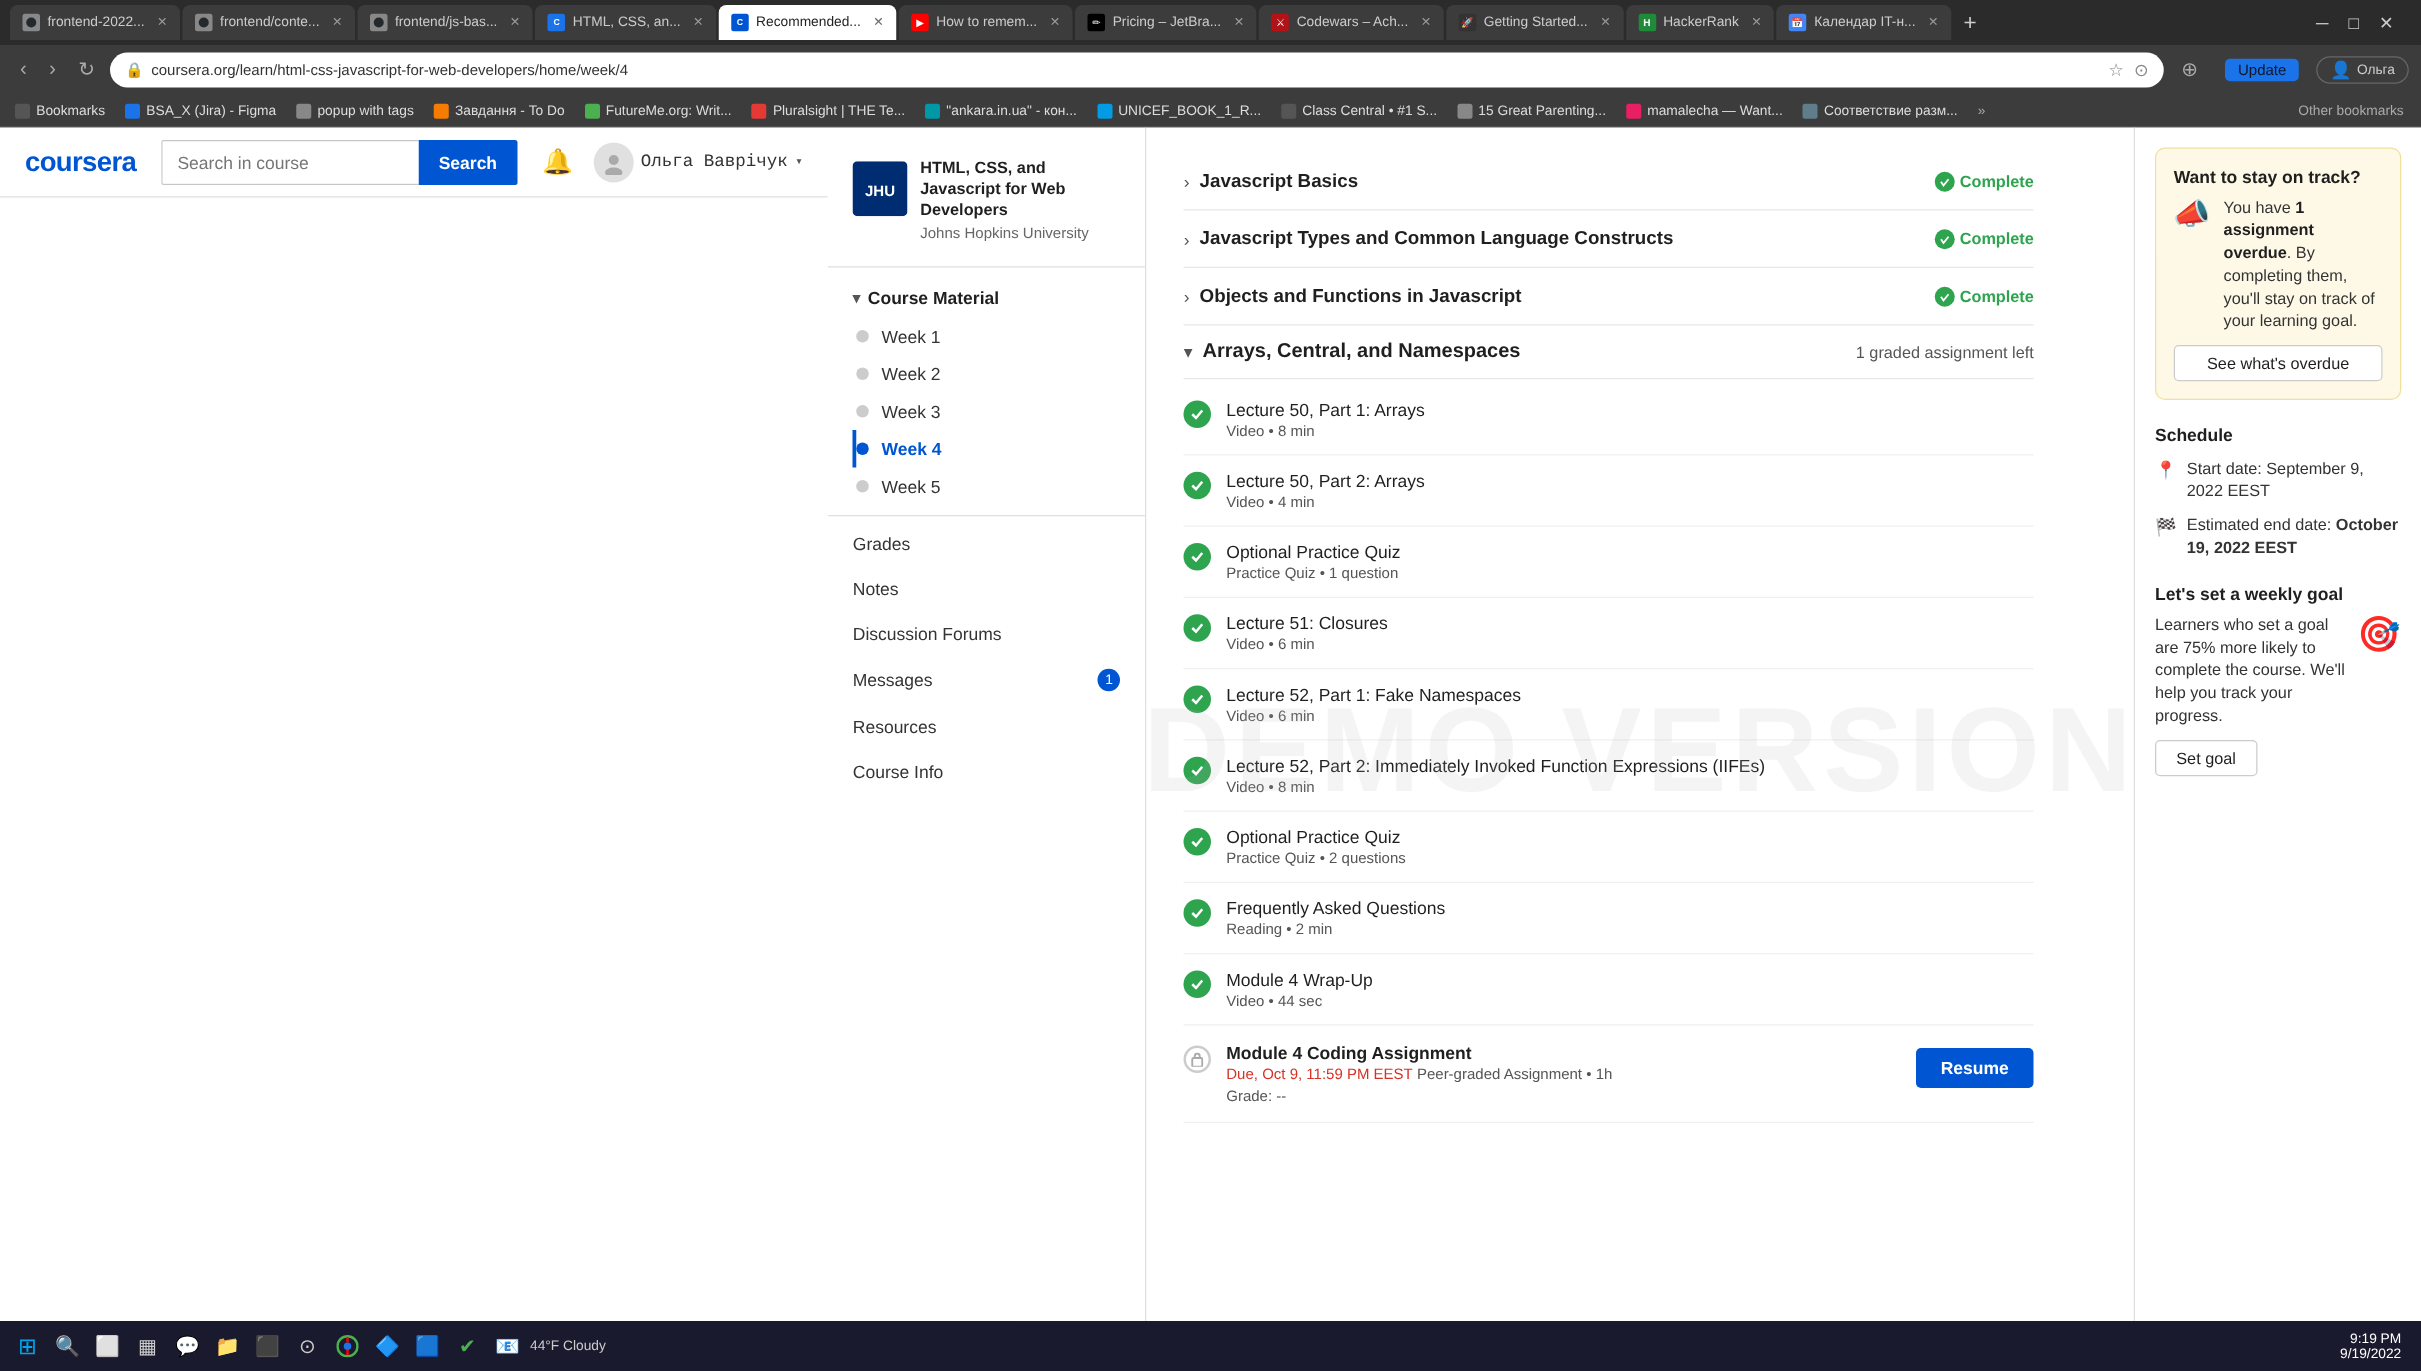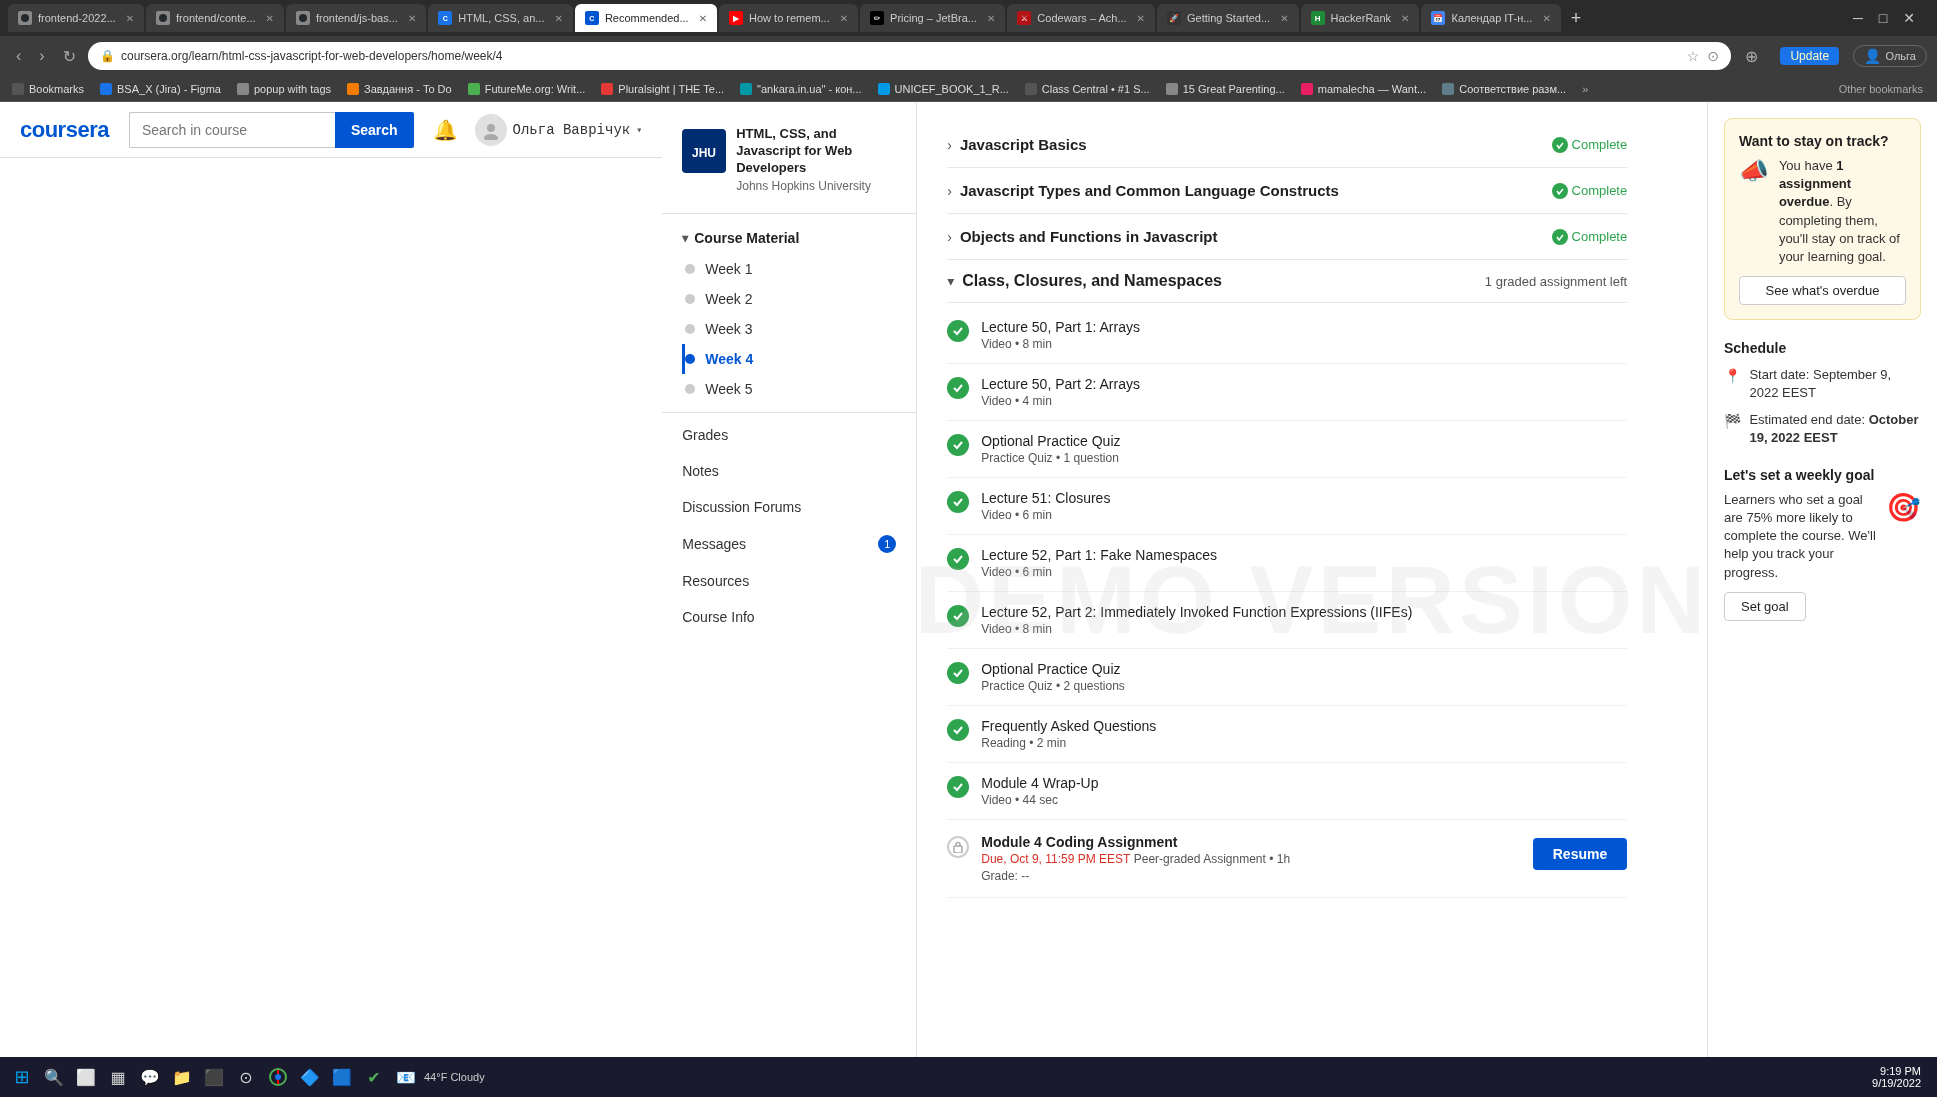--- a/index.html
+++ b/index.html
@@ -13,21 +13,21 @@
     .tab-favicon { width: 14px; height: 14px; background: #888; border-radius: 2px; flex-shrink: 0; display: inline-flex; align-items: center; justify-content: center; font-size: 8px; }
     .tab-close { margin-left: 4px; color: #999; font-size: 10px; cursor: pointer; }
     .new-tab-btn { color: #ccc; font-size: 18px; cursor: pointer; padding: 0 8px; }
     .window-controls { display: flex; gap: 4px; margin-left: auto; padding: 0 8px; }
 
     .address-bar-row { display: flex; align-items: center; background: #3c3c3c; height: 40px; padding: 4px 10px; gap: 6px; }
     .nav-btn { color: #aaa; font-size: 16px; cursor: pointer; padding: 2px 6px; background: none; border: none; }
     .address-bar { flex: 1; display: flex; align-items: center; background: #fff; border-radius: 20px; height: 28px; padding: 0 12px; font-size: 12px; color: #333; }
     .address-url { color: #333; font-size: 12px; }
     .address-icons { display: flex; gap: 8px; margin-left: auto; color: #888; font-size: 14px; }
-    .update-btn { background: #1a73e8; color: #fef9c3; border: none; border-radius: 4px; padding: 2px 10px; font-size: 12px; cursor: pointer; margin-left: 8px; }
+    .update-btn { background: #1a73e8; color: #0f172a; border: none; border-radius: 4px; padding: 2px 10px; font-size: 12px; cursor: pointer; margin-left: 8px; }
     .profile-btn { display: flex; align-items: center; gap: 4px; color: #ccc; font-size: 12px; cursor: pointer; border: 1px solid #666; border-radius: 20px; padding: 2px 10px; margin-left: 8px; }
 
     .bookmarks-bar { background: #3c3c3c; height: 26px; display: flex; align-items: center; padding: 0 8px; gap: 8px; font-size: 11px; color: #ddd; border-bottom: 1px solid #555; overflow: hidden; }
     .bookmark-item { display: flex; align-items: center; gap: 5px; cursor: pointer; white-space: nowrap; padding: 1px 4px; border-radius: 3px; }
     .bm-icon { width: 12px; height: 12px; background: #888; border-radius: 2px; flex-shrink: 0; }
 
     
     .app { display: flex; flex-direction: row; height: calc(1097px - 102px); background: #fff; }
     .coursera-header { height: 56px; display: flex; align-items: center; padding: 0 20px; border-bottom: 1px solid #e0e0e0; gap: 20px; }
     .coursera-logo { display: flex; align-items: center; gap: 6px; }
@@ -73,21 +73,21 @@
     .module-toggle { color: #555; font-size: 14px; cursor: pointer; }
     .module-title { font-size: 16px; font-weight: 600; color: #1f1f1f; flex: 1; }
     .module-badge { font-size: 13px; color: #555; }
 
     .lesson-item { display: flex; align-items: flex-start; gap: 12px; padding: 12px 0; border-bottom: 1px solid #f0f0f0; }
     .lesson-check { width: 22px; height: 22px; border-radius: 50%; background: #2ea44f; display: flex; align-items: center; justify-content: center; flex-shrink: 0; margin-top: 1px; }
     .lesson-check svg { width: 12px; height: 12px; }
     .lesson-info { flex: 1; }
     .lesson-name { font-size: 14px; color: #1f1f1f; font-weight: 500; }
     .lesson-meta { font-size: 12px; color: #555; margin-top: 2px; }
-    .complete-badge { display: flex; align-items: center; gap: 4px; font-size: 13px; color: #2ea44f; font-weight: 400; margin-left: auto; flex-shrink: 0; }
+    .complete-badge { display: flex; align-items: center; gap: 4px; font-size: 13px; color: #2ea44f; font-weight: 700; margin-left: auto; flex-shrink: 0; }
     .complete-badge-icon { width: 16px; height: 16px; background: #2ea44f; border-radius: 50%; display: flex; align-items: center; justify-content: center; }
 
     .collapsible-row { display: flex; align-items: center; gap: 8px; padding: 14px 0; cursor: pointer; border-bottom: 1px solid #e8e8e8; }
     .chevron-right { color: #555; font-size: 14px; }
     .row-title { font-size: 15px; font-weight: 600; color: #1f1f1f; }
     .row-badge { margin-left: auto; }
 
     
     .assignment-row { display: flex; align-items: flex-start; gap: 12px; padding: 14px 0; border-bottom: 1px solid #f0f0f0; }
     .assignment-lock { width: 22px; height: 22px; border-radius: 50%; border: 2px solid #ccc; display: flex; align-items: center; justify-content: center; flex-shrink: 0; margin-top: 2px; font-size: 11px; color: #888; }
@@ -421,21 +421,21 @@
               <svg width="10" height="10" viewBox="0 0 10 10">
                   <polyline points="2,5 4,8 8,3" stroke="#fff" stroke-width="1.5" fill="none"></polyline>
                 </svg>
             </div>
             <span>Complete</span>
           </div>
         </div>
 
         <div class="module-header">
           <span class="module-toggle">▾</span>
-          <span class="module-title">Class, Closures, and Namespaces</span>
+          <span class="module-title">Arrays, Central, and Namespaces</span>
           <span class="module-badge">1 graded assignment left</span>
         </div>
 
         <div class="lesson-item">
           <div class="lesson-check">
             <svg width="12" height="12" viewBox="0 0 12 12">
                 <polyline points="2,6 5,9 10,3" stroke="#fff" stroke-width="2" fill="none"></polyline>
               </svg>
           </div>
           <div class="lesson-info">

